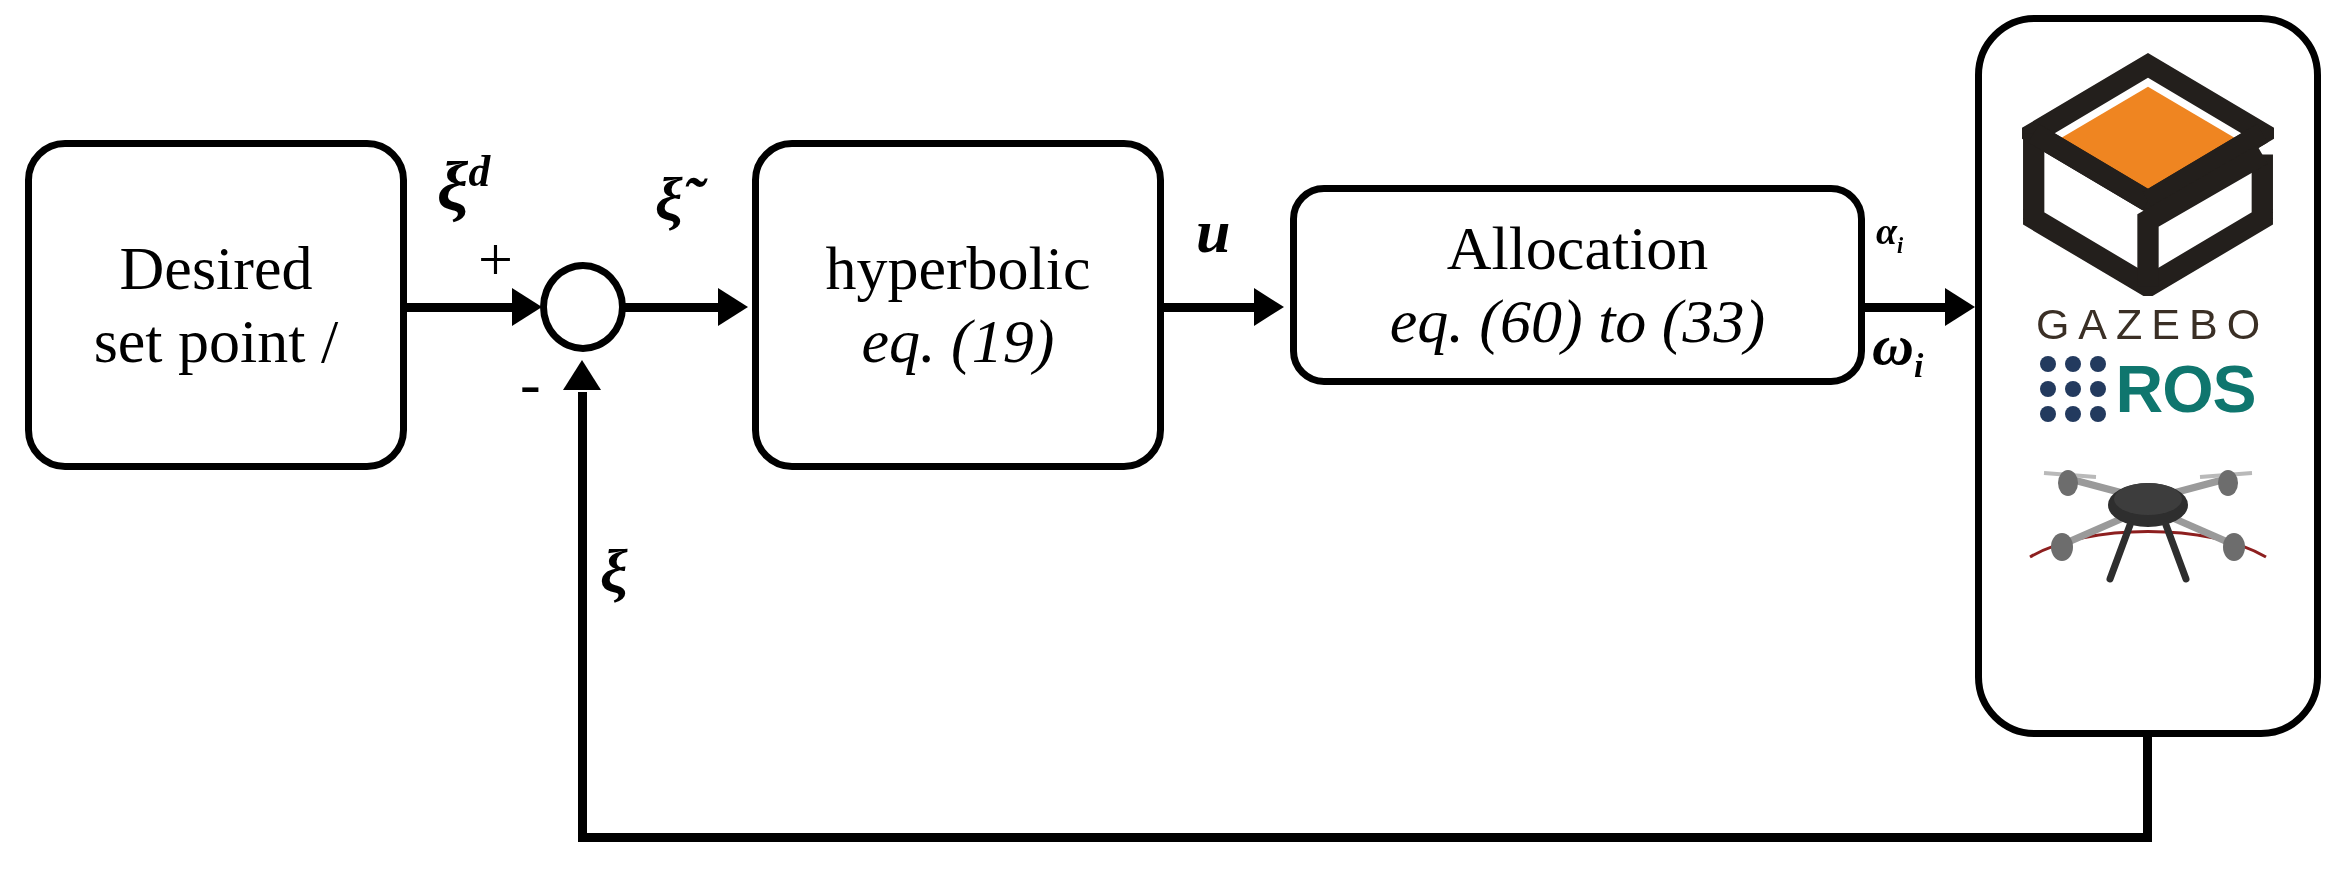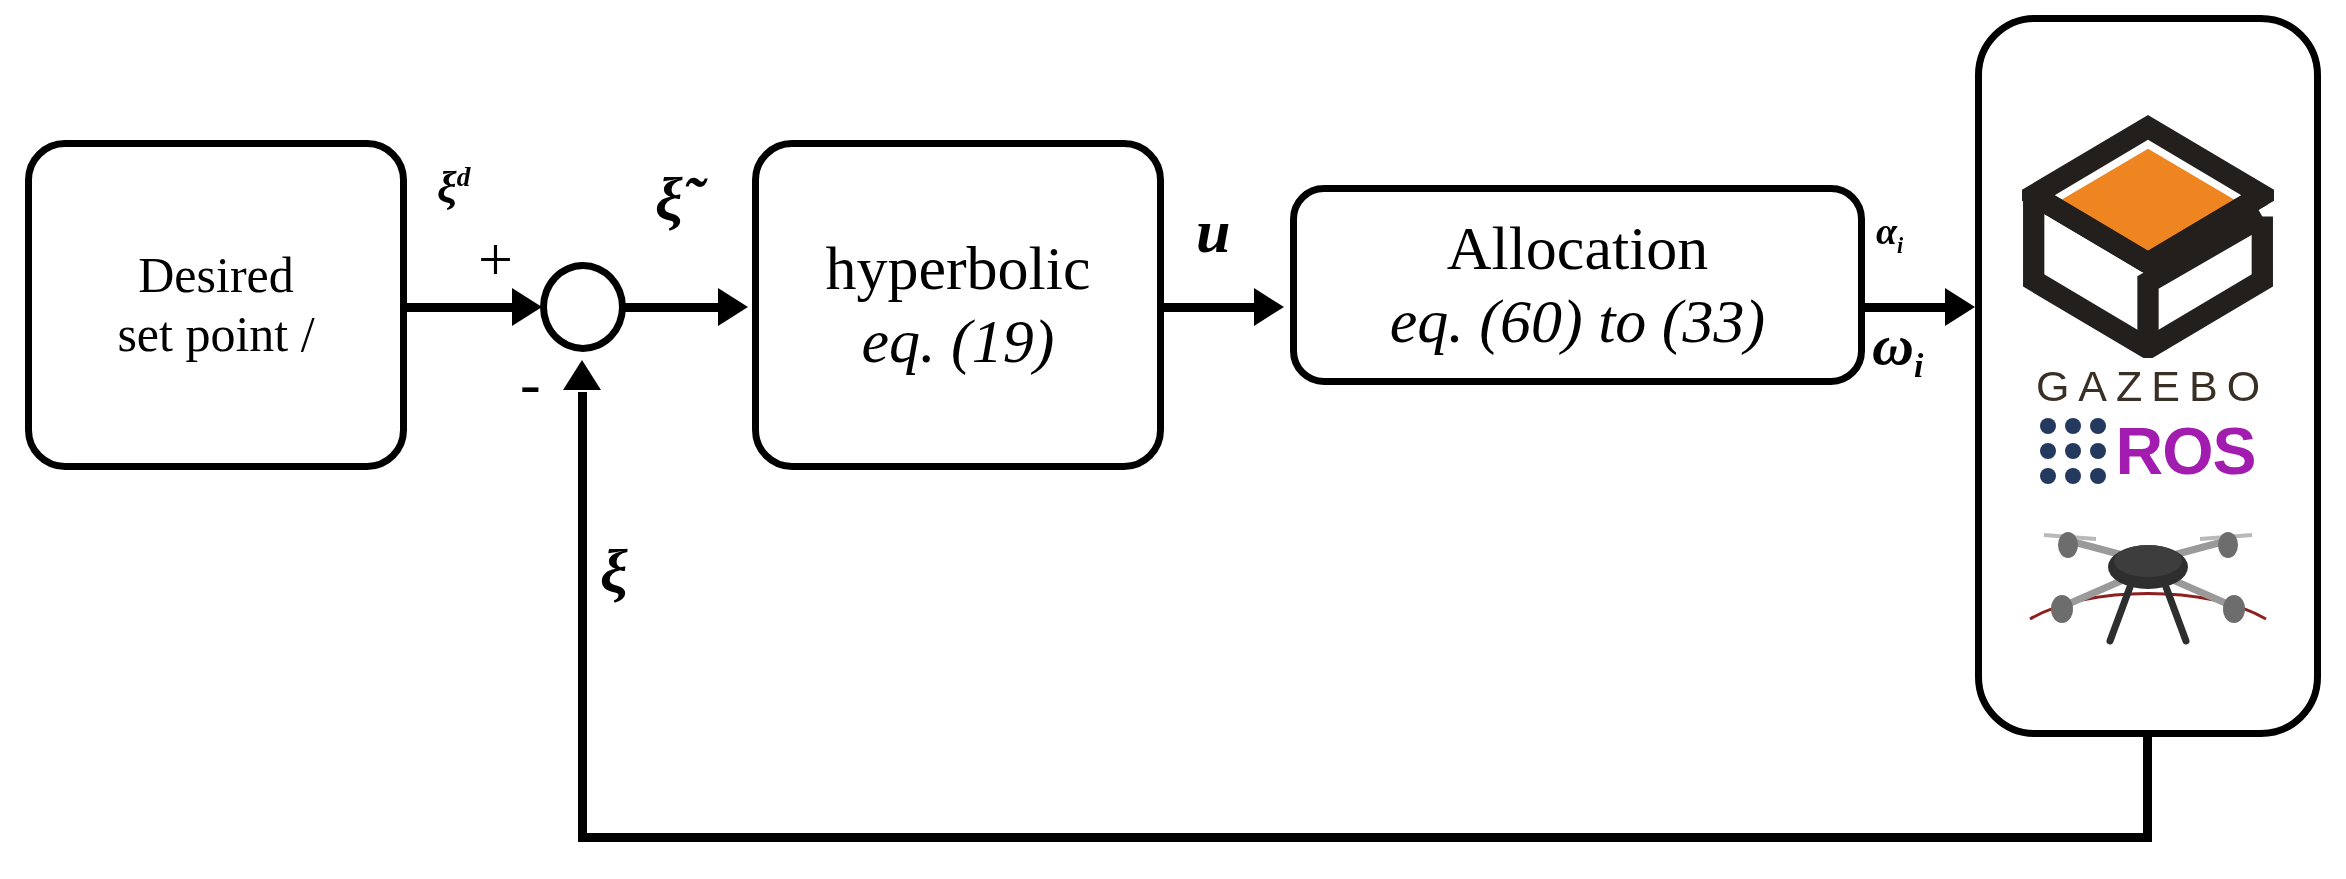--- a/index.html
+++ b/index.html
@@ -32,21 +32,21 @@
     line-height: 1.18;
     white-space: nowrap;
   }
   
   #block-setpoint {
     left: 25px;
     top: 140px;
     width: 382px;
     height: 330px;
     border-radius: 40px;
-    font-size: 50px;
+    font-size: 62px;
     text-align: center;
   }
   
   #block-controller {
     left: 752px;
     top: 140px;
     width: 412px;
     height: 330px;
     border-radius: 40px;
     font-size: 62px;
@@ -62,21 +62,22 @@
     font-size: 62px;
   }
   #block-allocation .eqline { font-style: italic; }
   
   #block-sim {
     left: 1975px;
     top: 15px;
     width: 346px;
     height: 722px;
     border-radius: 60px;
-    justify-content: center;
+    justify-content: flex-start;
+    padding-top: 18px;
   }
   
   #sum-junction {
     position: absolute;
     left: 540px;
     top: 262px;
     width: 86px;
     height: 90px;
     border: 7px solid #000;
     border-radius: 50%;
@@ -155,42 +156,42 @@
   .ros-dots i {
     display: block;
     width: 16px; height: 16px;
     border-radius: 50%;
     background: #233a5e;
   }
   .ros-word {
     font-family: "Liberation Sans", sans-serif;
     font-size: 66px;
     font-weight: bold;
-    color: #a21caf;
+    color: #0f766e;
     letter-spacing: -1px;
   }
   .drone {
     margin-top: 12px;
     width: 260px;
     height: 150px;
   }
   .sub { font-size: 0.58em; vertical-align: sub; font-style: italic; }
   .sup { font-size: 0.62em; vertical-align: super; font-style: italic; font-weight: bold;}
 </style>
 </head>
 <body>
 
 <div id="diagram">
 
   <div class="blk" id="block-setpoint">
     <div class="line">Desired</div>
     <div class="line">set point /</div>
   </div>
 
-  <div class="sig" id="lbl-xi-d" style="left:437px; top:164px; font-size:44px;">
+  <div class="sig" id="lbl-xi-d" style="left:437px; top:150px; font-size:70px;">
     <span>ξ</span><span class="sup">d</span>
   </div>
 
   <div class="sign" id="lbl-plus" style="left:478px; top:228px; font-size:62px;">+</div>
 
   <div class="hline" style="left:407px; top:303px; width:110px;"></div>
   <div class="arrow-r" style="left:512px; top:288px;"></div>
 
   <div id="sum-junction"></div>
 

